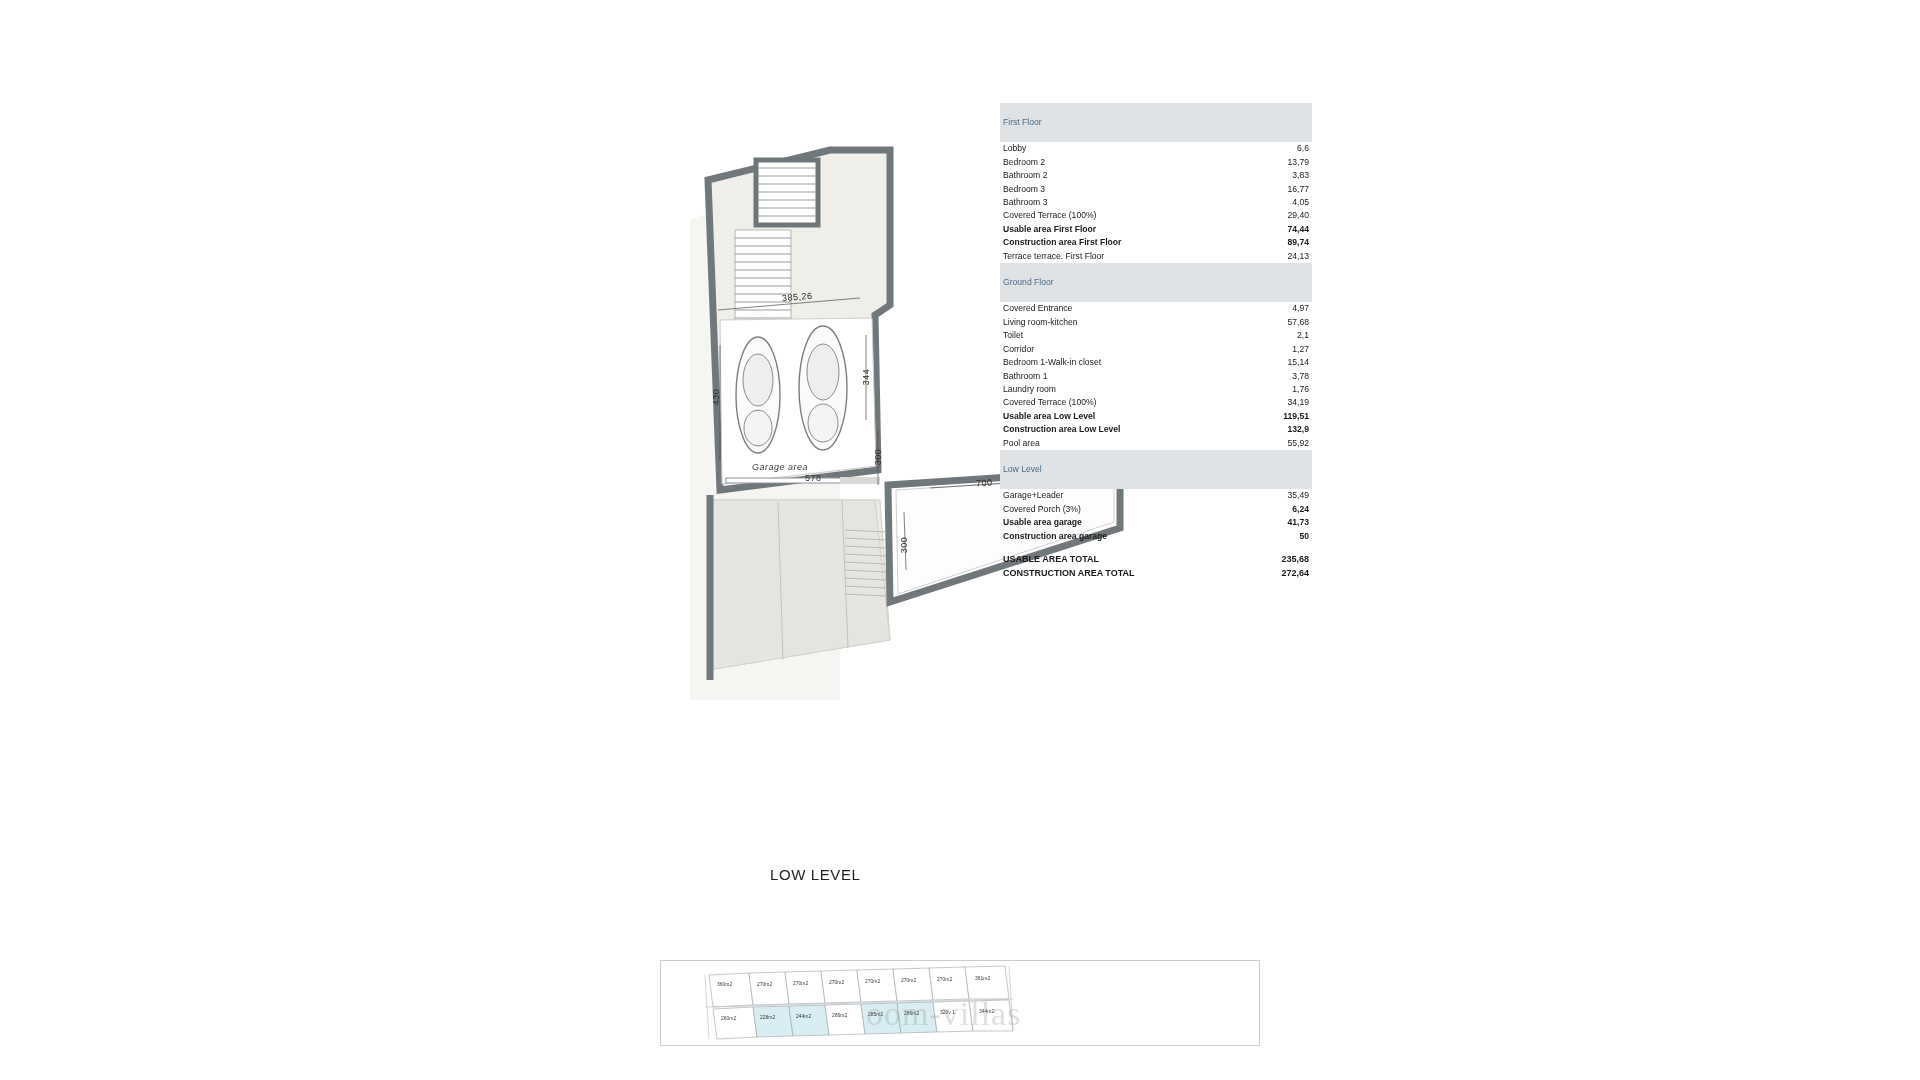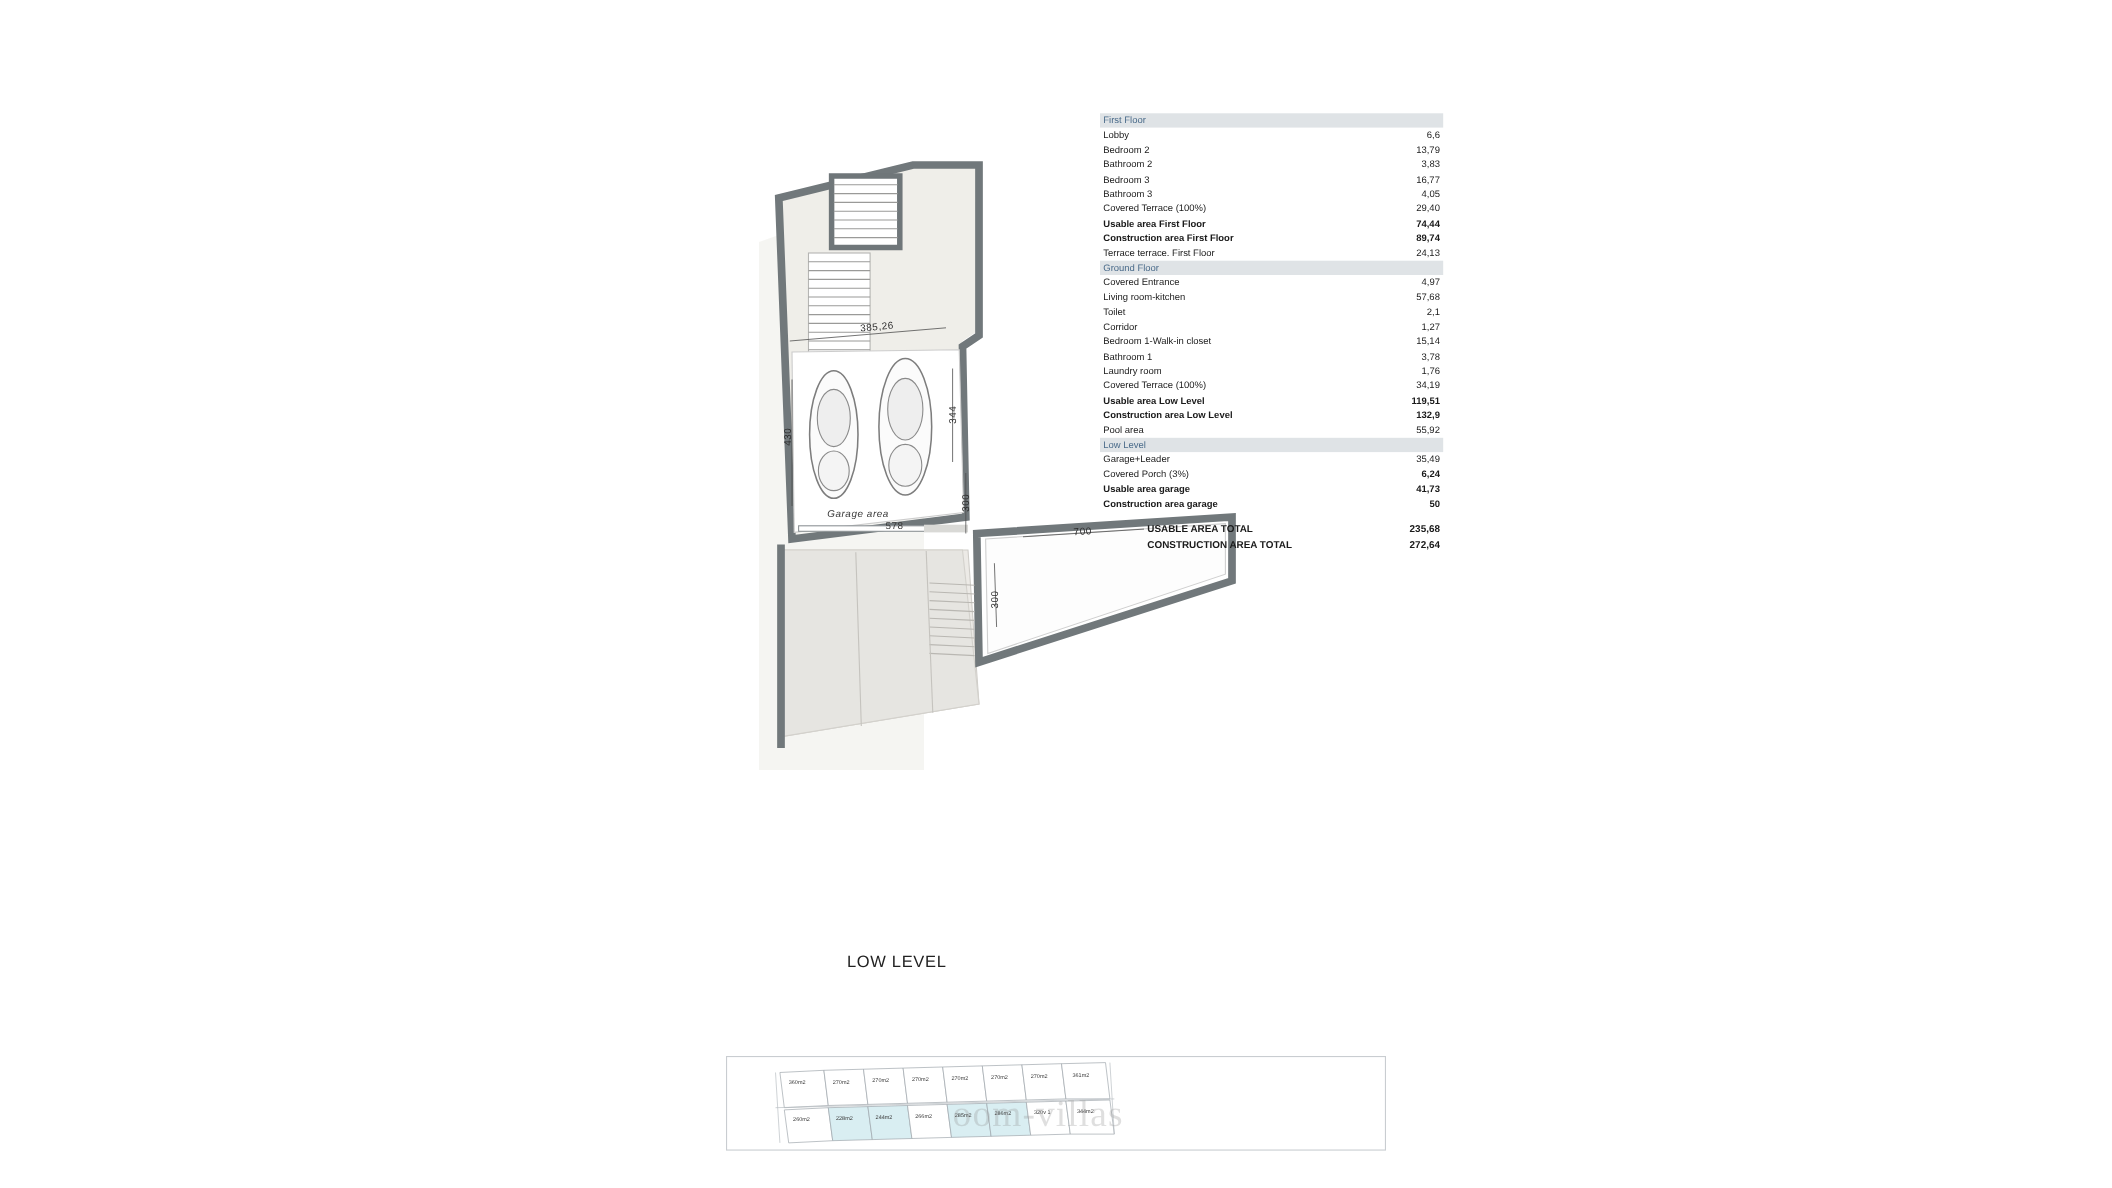--- a/index.html
+++ b/index.html
@@ -64,31 +64,31 @@
     line-height: 11.4px;
   }
 
   .tbl-row .lbl { white-space: nowrap; }
   .tbl-row .val { white-space: nowrap; text-align: right; }
 
   .section-head {
     background: #dfe3e6;
     color: #4a6b8a;
     font-size: 8.6px;
-    padding: 1px 3px;
+    padding: 14px 3px;
     line-height: 11.4px;
   }
 
   .bold .lbl, .bold .val { font-weight: bold; }
 
   .totals {
     margin-top: 9px;
   }
   .totals .tbl-row { line-height: 12px; }
-  .totals .lbl, .totals .val { font-weight: bold; font-size: 9px; margin-left: 40px; }
+  .totals .lbl, .totals .val { font-weight: bold; font-size: 9px; }
 
   #typology-box {
     position: absolute;
     left: 1000px;
     top: 487px;
     width: 312px;
     height: 30px;
     background: #e7e9ea;
     box-sizing: border-box;
     padding: 4px 10px;

